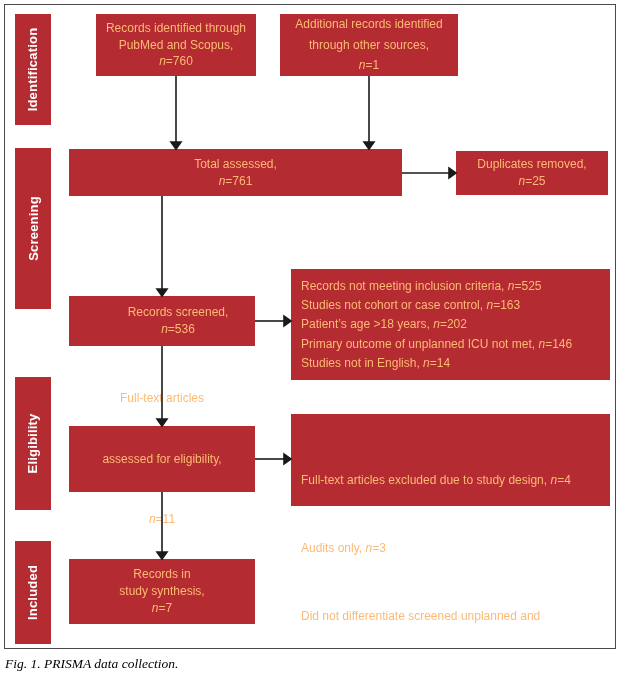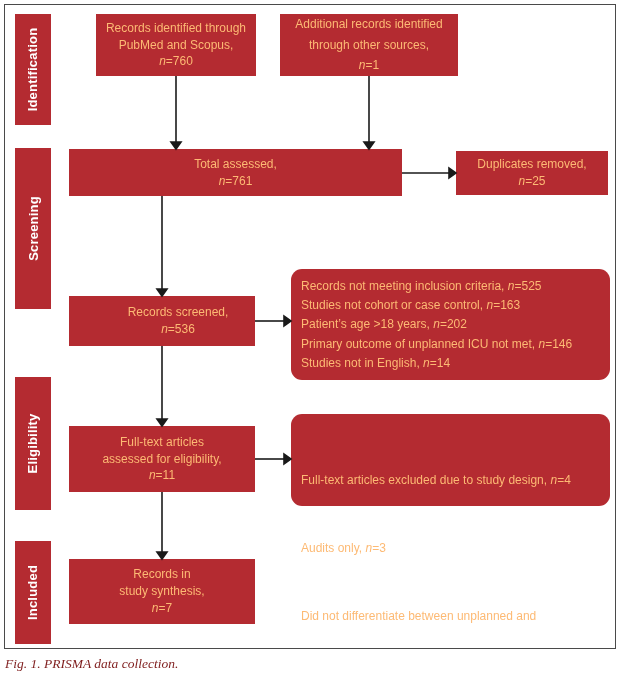--- a/index.html
+++ b/index.html
@@ -14,37 +14,37 @@
   }
   .arrows { position:absolute; left:0; top:0; }
   .box {
     position:absolute; background:var(--box-color,#b42b31); color:#fdba74;
     font-size:12px;
   }
   .box.center {
     display:flex; flex-direction:column; justify-content:center;
     text-align:center; line-height:1.4; padding:2px 4px;
   }
-  .box.left { padding:8px 10px;border-radius:11px; }
+  .box.left { padding:8px 10px; }
   .box.left .line { display:block; text-align:left; }
   .box i { font-style:italic; }
   .stage {
     position:absolute; left:10px; width:36px;
     background:var(--box-color,#b42b31);
     display:flex; align-items:center; justify-content:center;
     overflow:visible;
   }
   .stage .stage-text {
     transform:rotate(-90deg); white-space:nowrap;
     color:#ffffff; font-weight:bold; font-size:13px; letter-spacing:.2px;
   }
   .caption {
     position:absolute; left:5px; top:656px;
     font-family:"Liberation Serif", serif; font-style:italic;
-    font-size:13.5px; color:#7f1d1d;
+    font-size:13.5px; color:#000000;
   }
   .lh19 .line { line-height:19.2px; }
   .lh20 .line { line-height:20px;margin-top:48px; }
 </style>
 </head>
 <body>
 
 <div class="figure">
 
   <div class="stage" style="top:9px;height:111px;">
@@ -88,30 +88,30 @@
   </div>
 
   <div class="box left lh19" style="left:286px;top:264px;width:319px;height:111px;">
     <span class="line">Records not meeting inclusion criteria, <i>n</i>=525</span>
     <span class="line">Studies not cohort or case control, <i>n</i>=163</span>
     <span class="line">Patient’s age &gt;18 years, <i>n</i>=202</span>
     <span class="line">Primary outcome of unplanned ICU not met, <i>n</i>=146</span>
     <span class="line">Studies not in English, <i>n</i>=14</span>
   </div>
 
-  <div class="box center" style="left:64px;top:421px;width:186px;height:66px;">
+  <div class="box center" style="left:64px;top:421px;width:186px;height:66px;gap:44px;">
     <span class="line">Full-text articles</span>
     <span class="line">assessed for eligibility,</span>
     <span class="line"><i>n</i>=11</span>
   </div>
 
   <div class="box left lh20" style="left:286px;top:409px;width:319px;height:92px;">
     <span class="line">Full-text articles excluded due to study design, <i>n</i>=4</span>
     <span class="line">Audits only, <i>n</i>=3</span>
-    <span class="line">Did not differentiate between unplanned and</span>
+    <span class="line">Did not differentiate screened unplanned and</span>
     <span class="line" style="padding-left:10px;">planned admissions, <i>n</i>=1</span>
   </div>
 
   <div class="box center" style="left:64px;top:554px;width:186px;height:65px;">
     <span class="line">Records in</span>
     <span class="line">study synthesis,</span>
     <span class="line"><i>n</i>=7</span>
   </div>
 
   <svg class="arrows" width="612" height="645" viewBox="0 0 612 645">

